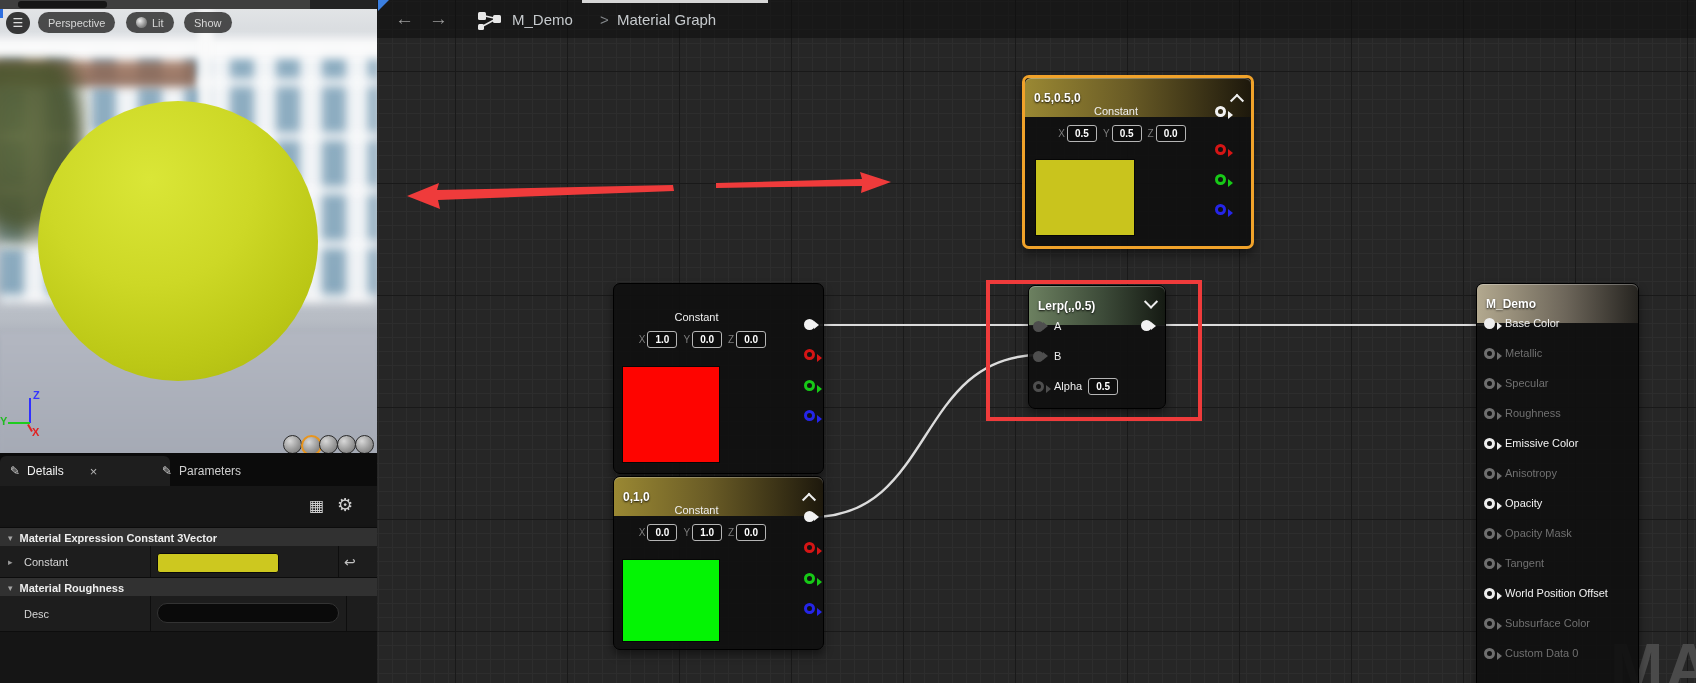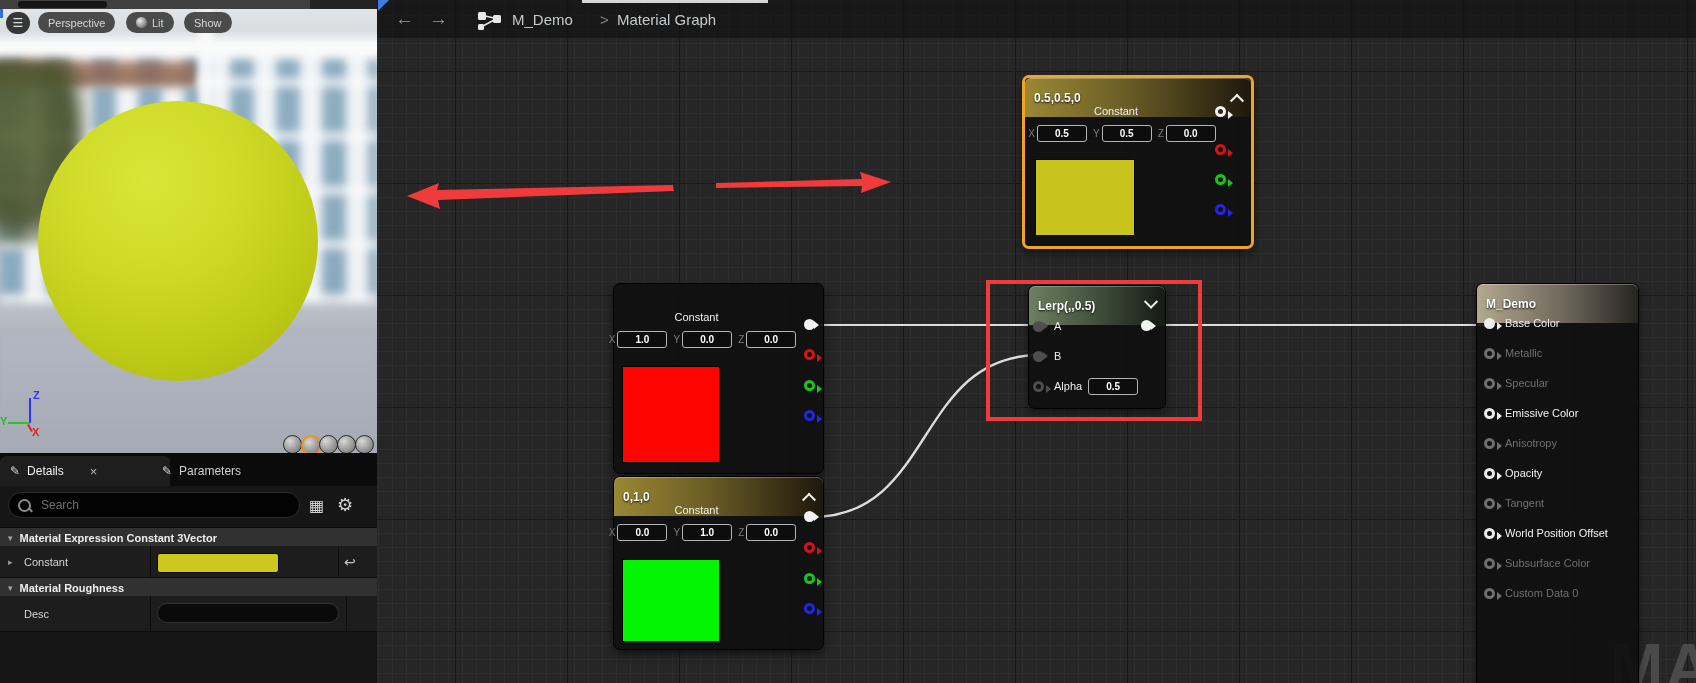--- a/index.html
+++ b/index.html
@@ -45,21 +45,21 @@
   .chev{width:8px;height:8px;border-top:2px solid #eee;border-right:2px solid #eee;flex:none;}
   .chev.up{transform:rotate(-45deg) translate(-2px,2px);}
   .chev.down{transform:rotate(135deg) translate(-3px,3px);}
 
   .ctitle{position:absolute;left:0;right:44px;top:27px;text-align:center;
     font-size:11px;color:#f0f0f0;}
   .xyz{position:absolute;top:47px;left:6px;right:42px;display:flex;align-items:center;
     justify-content:center;gap:2px;}
   .axis-lab{color:#7d7d7d;font-size:10px;margin-left:4px;}
   .vbox{min-width:22px;height:15px;border:1px solid #b5b5b5;border-radius:3px;background:#0d0d0d;
-    color:#fff;font-size:10px;font-weight:bold;text-align:center;line-height:15px;padding:0 13px;}
+    color:#fff;font-size:10px;font-weight:bold;text-align:center;line-height:15px;padding:0 3px;}
   .swatch{position:absolute;border:1px solid #060606;}
 
   .pin{width:11px;height:11px;border-radius:50%;position:absolute;box-sizing:border-box;color:#f2f2f2;}
   .pin.ring{border:3px solid currentColor;}
   .pin.fill{background:currentColor;}
   .pin::after{content:"";position:absolute;left:10px;top:1.5px;width:0;height:0;
     border-left:5px solid currentColor;border-top:4px solid transparent;border-bottom:4px solid transparent;}
   .c-white{color:#f2f2f2}.c-red{color:#d51515}.c-green{color:#17c917}
   .c-blue{color:#2525e8}.c-dim{color:#4e4e4e}
 
@@ -264,31 +264,39 @@
             <span class="mlabel">Base Color</span>
           </div>
           <div class="mrow">
             <span class="pin ring"></span>
             <span class="mlabel">Metallic</span>
           </div>
           <div class="mrow">
             <span class="pin ring"></span>
             <span class="mlabel">Specular</span>
           </div>
+          <div class="mrow">
+            <span class="pin ring"></span>
+            <span class="mlabel">Roughness</span>
+          </div>
           <div class="mrow active">
             <span class="pin ring"></span>
             <span class="mlabel">Emissive Color</span>
           </div>
           <div class="mrow">
             <span class="pin ring"></span>
             <span class="mlabel">Anisotropy</span>
           </div>
           <div class="mrow active">
             <span class="pin ring"></span>
             <span class="mlabel">Opacity</span>
+          </div>
+          <div class="mrow">
+            <span class="pin ring"></span>
+            <span class="mlabel">Opacity Mask</span>
           </div>
           <div class="mrow">
             <span class="pin ring"></span>
             <span class="mlabel">Tangent</span>
           </div>
           <div class="mrow active">
             <span class="pin ring"></span>
             <span class="mlabel">World Position Offset</span>
           </div>
           <div class="mrow">
@@ -362,24 +370,20 @@
           <span>Details</span>
           <span class="tclose">×</span>
         </div>
         <div class="tab" style="left:152px;width:128px;">
           <span class="ticon">✎</span>
           <span>Parameters</span>
         </div>
       </div>
 
       <div class="searchrow">
-        <div class="searchpill">
-          <span class="mag"></span>
-          <input type="text" placeholder="Search" style="">
-        </div>
         <span class="dicon" style="left:309px;top:10px;font-size:16px;">▦</span>
         <span class="dicon" style="left:337px;top:8px;font-size:18px;">⚙</span>
       </div>
 
       <div class="cathdr" style="top:74px;">
         <span class="tri">▾</span>
         <span class="ctext">Material Expression Constant 3Vector</span>
       </div>
       <div class="prow" style="top:93px;height:31px;">
         <span class="ptri">▸</span>

